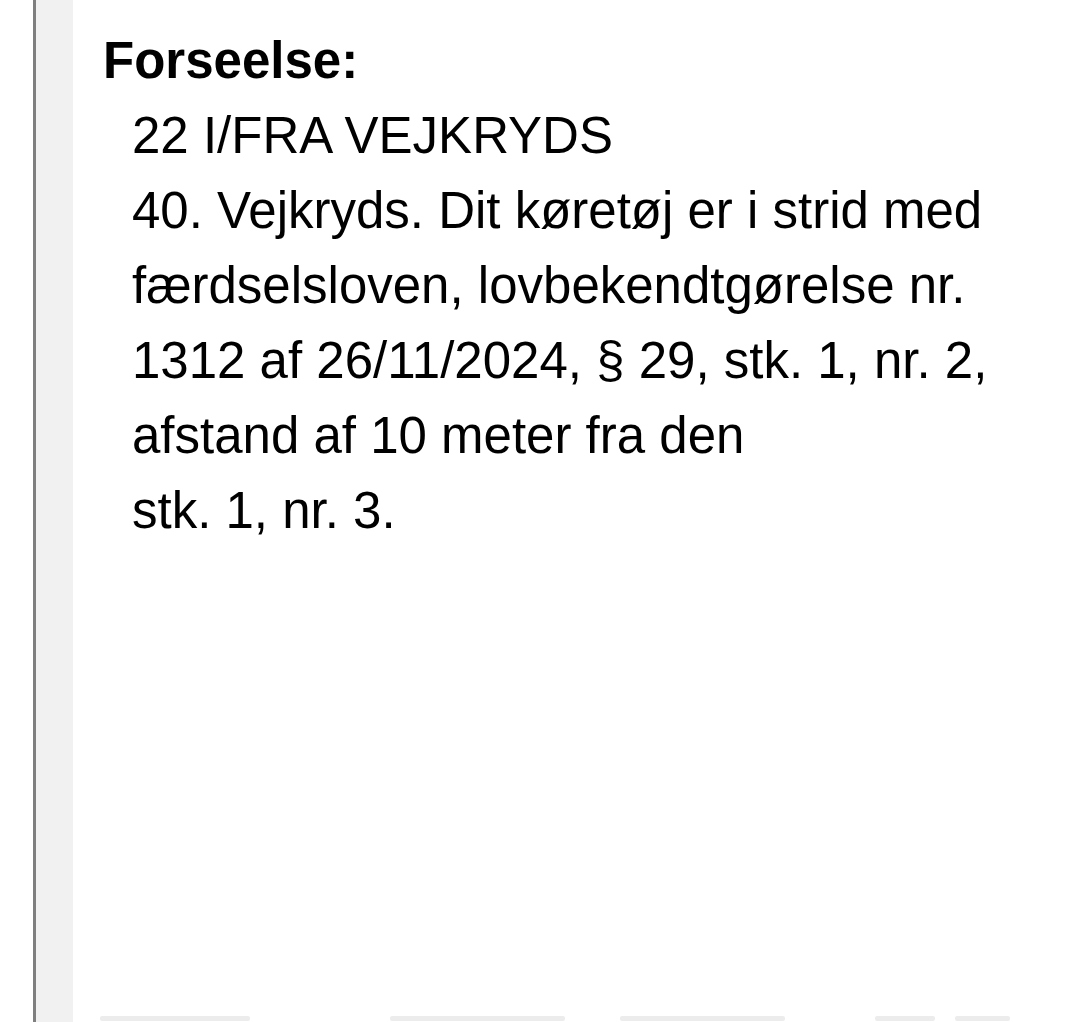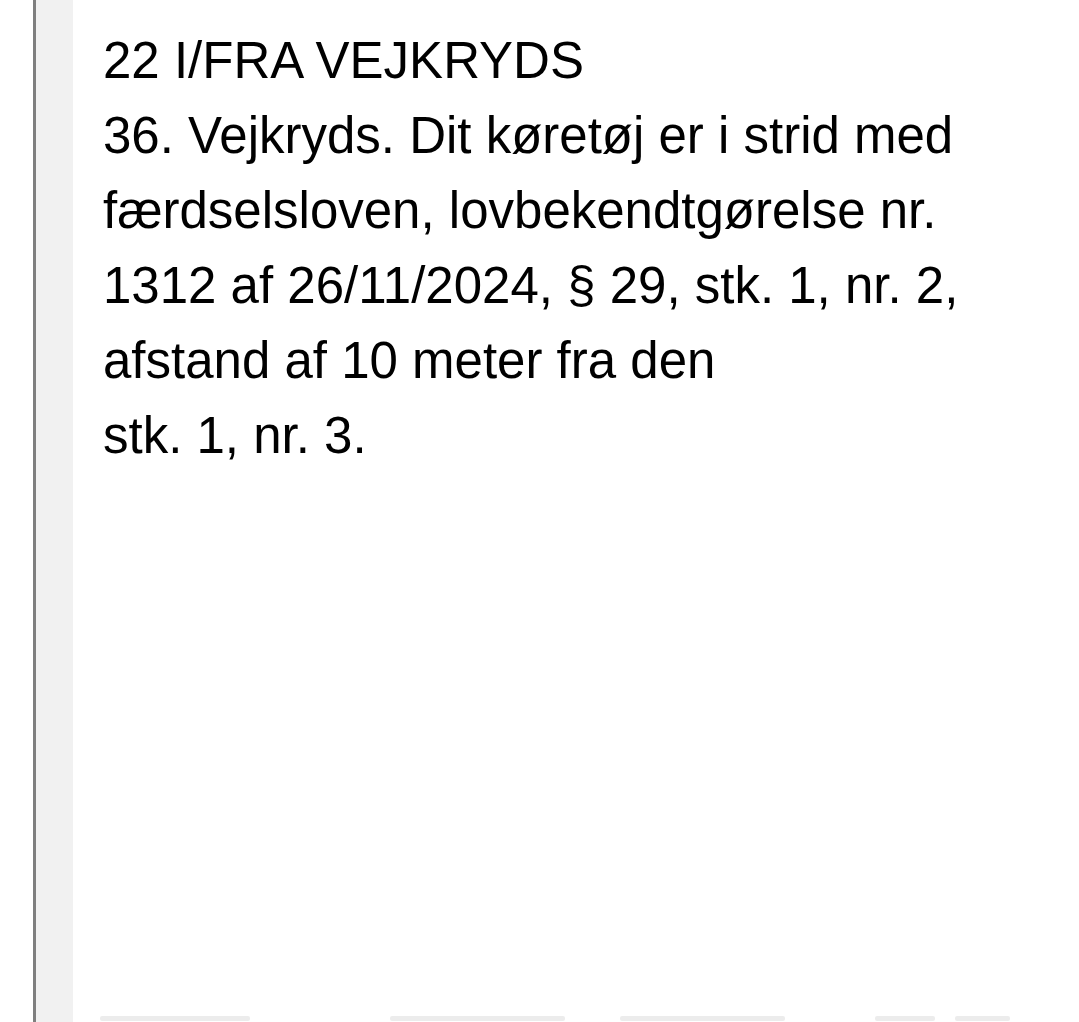--- a/index.html
+++ b/index.html
@@ -47,20 +47,21 @@
     font-size: 51px;
     line-height: 75px;
     letter-spacing: 0;
     white-space: nowrap;
   }
   .doc-heading {
     font-weight: bold;
   }
   .doc-line {
     font-weight: normal;
+    margin-left: 29px;
   }
   
   .cutoff-row {
     position: absolute;
     left: 0;
     top: 1014px;
     width: 1079px;
     height: 8px;
   }
   .cutoff-row .smudge {
@@ -79,22 +80,23 @@
 </style>
 </head>
 <body>
 
 <div class="viewport">
 
   <div class="rail-strip"></div>
   <div class="rail-border"></div>
 
   <div class="doc-text">
+    <div class="doc-heading">Forseelse:</div>
     <div class="doc-line">22 I/FRA VEJKRYDS</div>
-    <div class="doc-line">36. Vejkryds. Dit køretøj er i strid med</div>
+    <div class="doc-line">40. Vejkryds. Dit køretøj er i strid med</div>
     <div class="doc-line">færdselsloven, lovbekendtgørelse nr.</div>
     <div class="doc-line">1312 af 26/11/2024, § 29, stk. 1, nr. 2,</div>
     <div class="doc-line">afstand af 10 meter fra den</div>
     <div class="doc-line">stk. 1, nr. 3.</div>
   </div>
 
   <div class="cutoff-row">
     <span class="smudge s1"></span>
     <span class="smudge s2"></span>
     <span class="smudge s3"></span>

